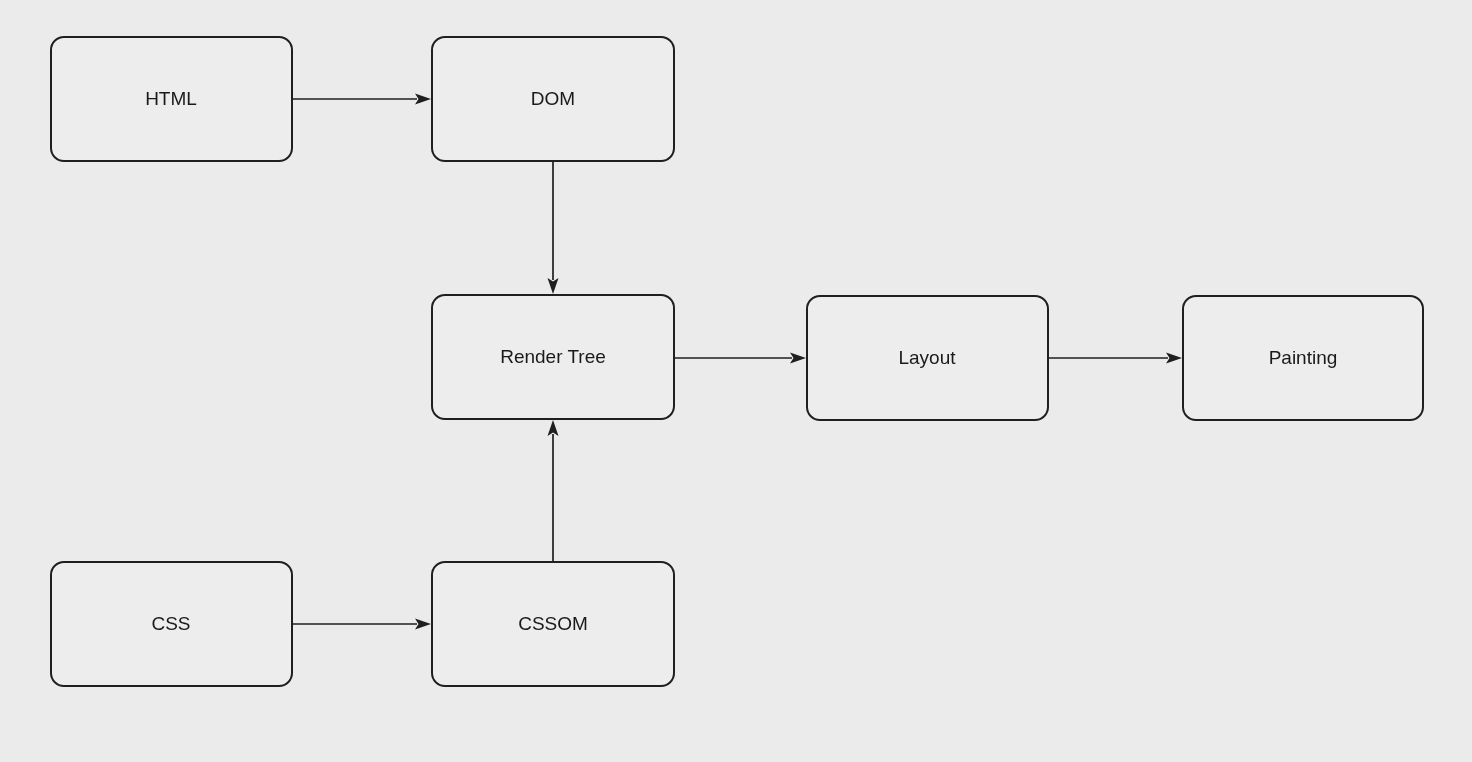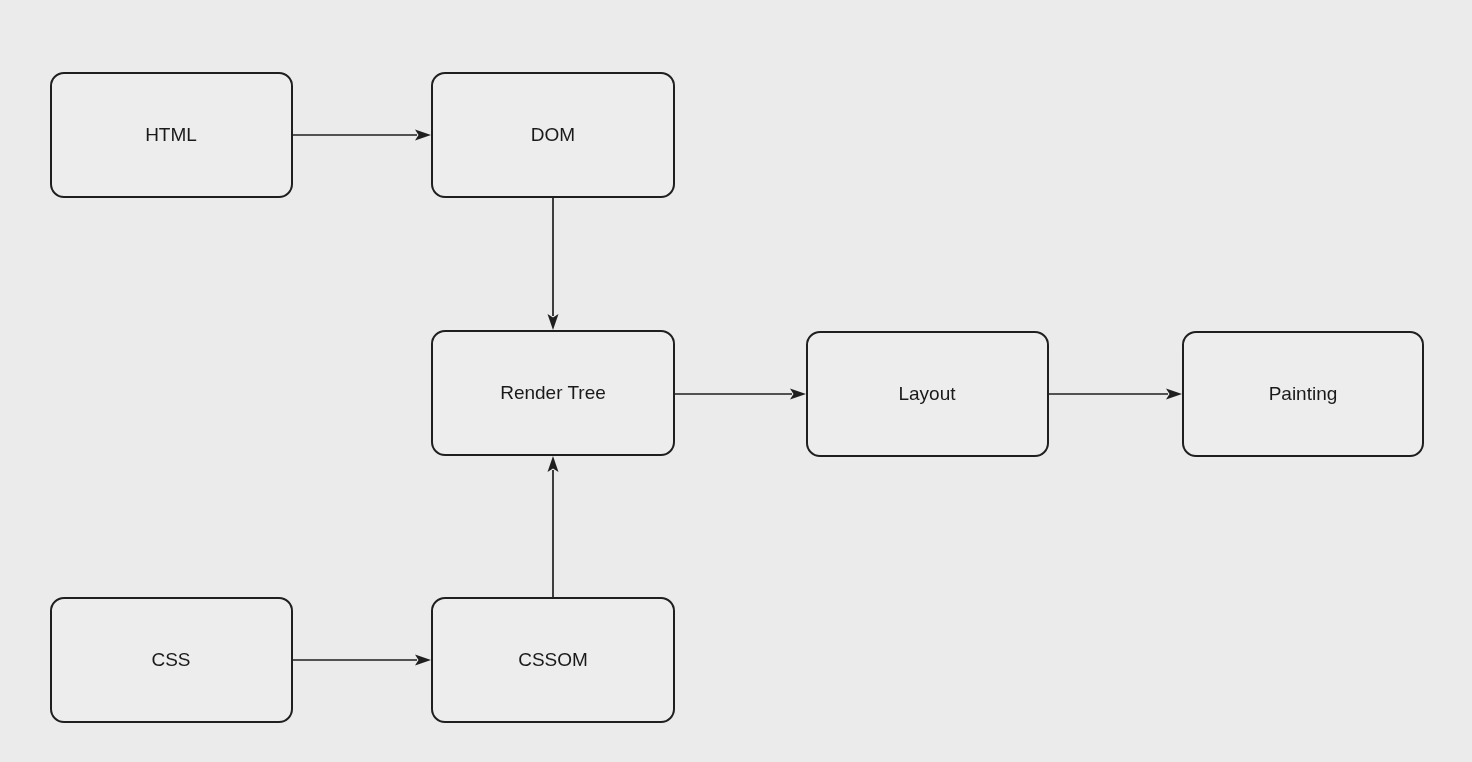--- a/index.html
+++ b/index.html
@@ -10,21 +10,20 @@
     width: 1472px;
     height: 762px;
     background: #ebebeb;
     font-family: "Liberation Sans", sans-serif;
     overflow: hidden;
   }
   #diagram-root {
     position: relative;
     width: 1472px;
     height: 608px;
-    margin-top: 36px;
   }
   svg.canvas {
     position: absolute;
     left: 0;
     top: 0;
     width: 1472px;
     height: 762px;
   }
   .node-rect {
     fill: #ededed;

